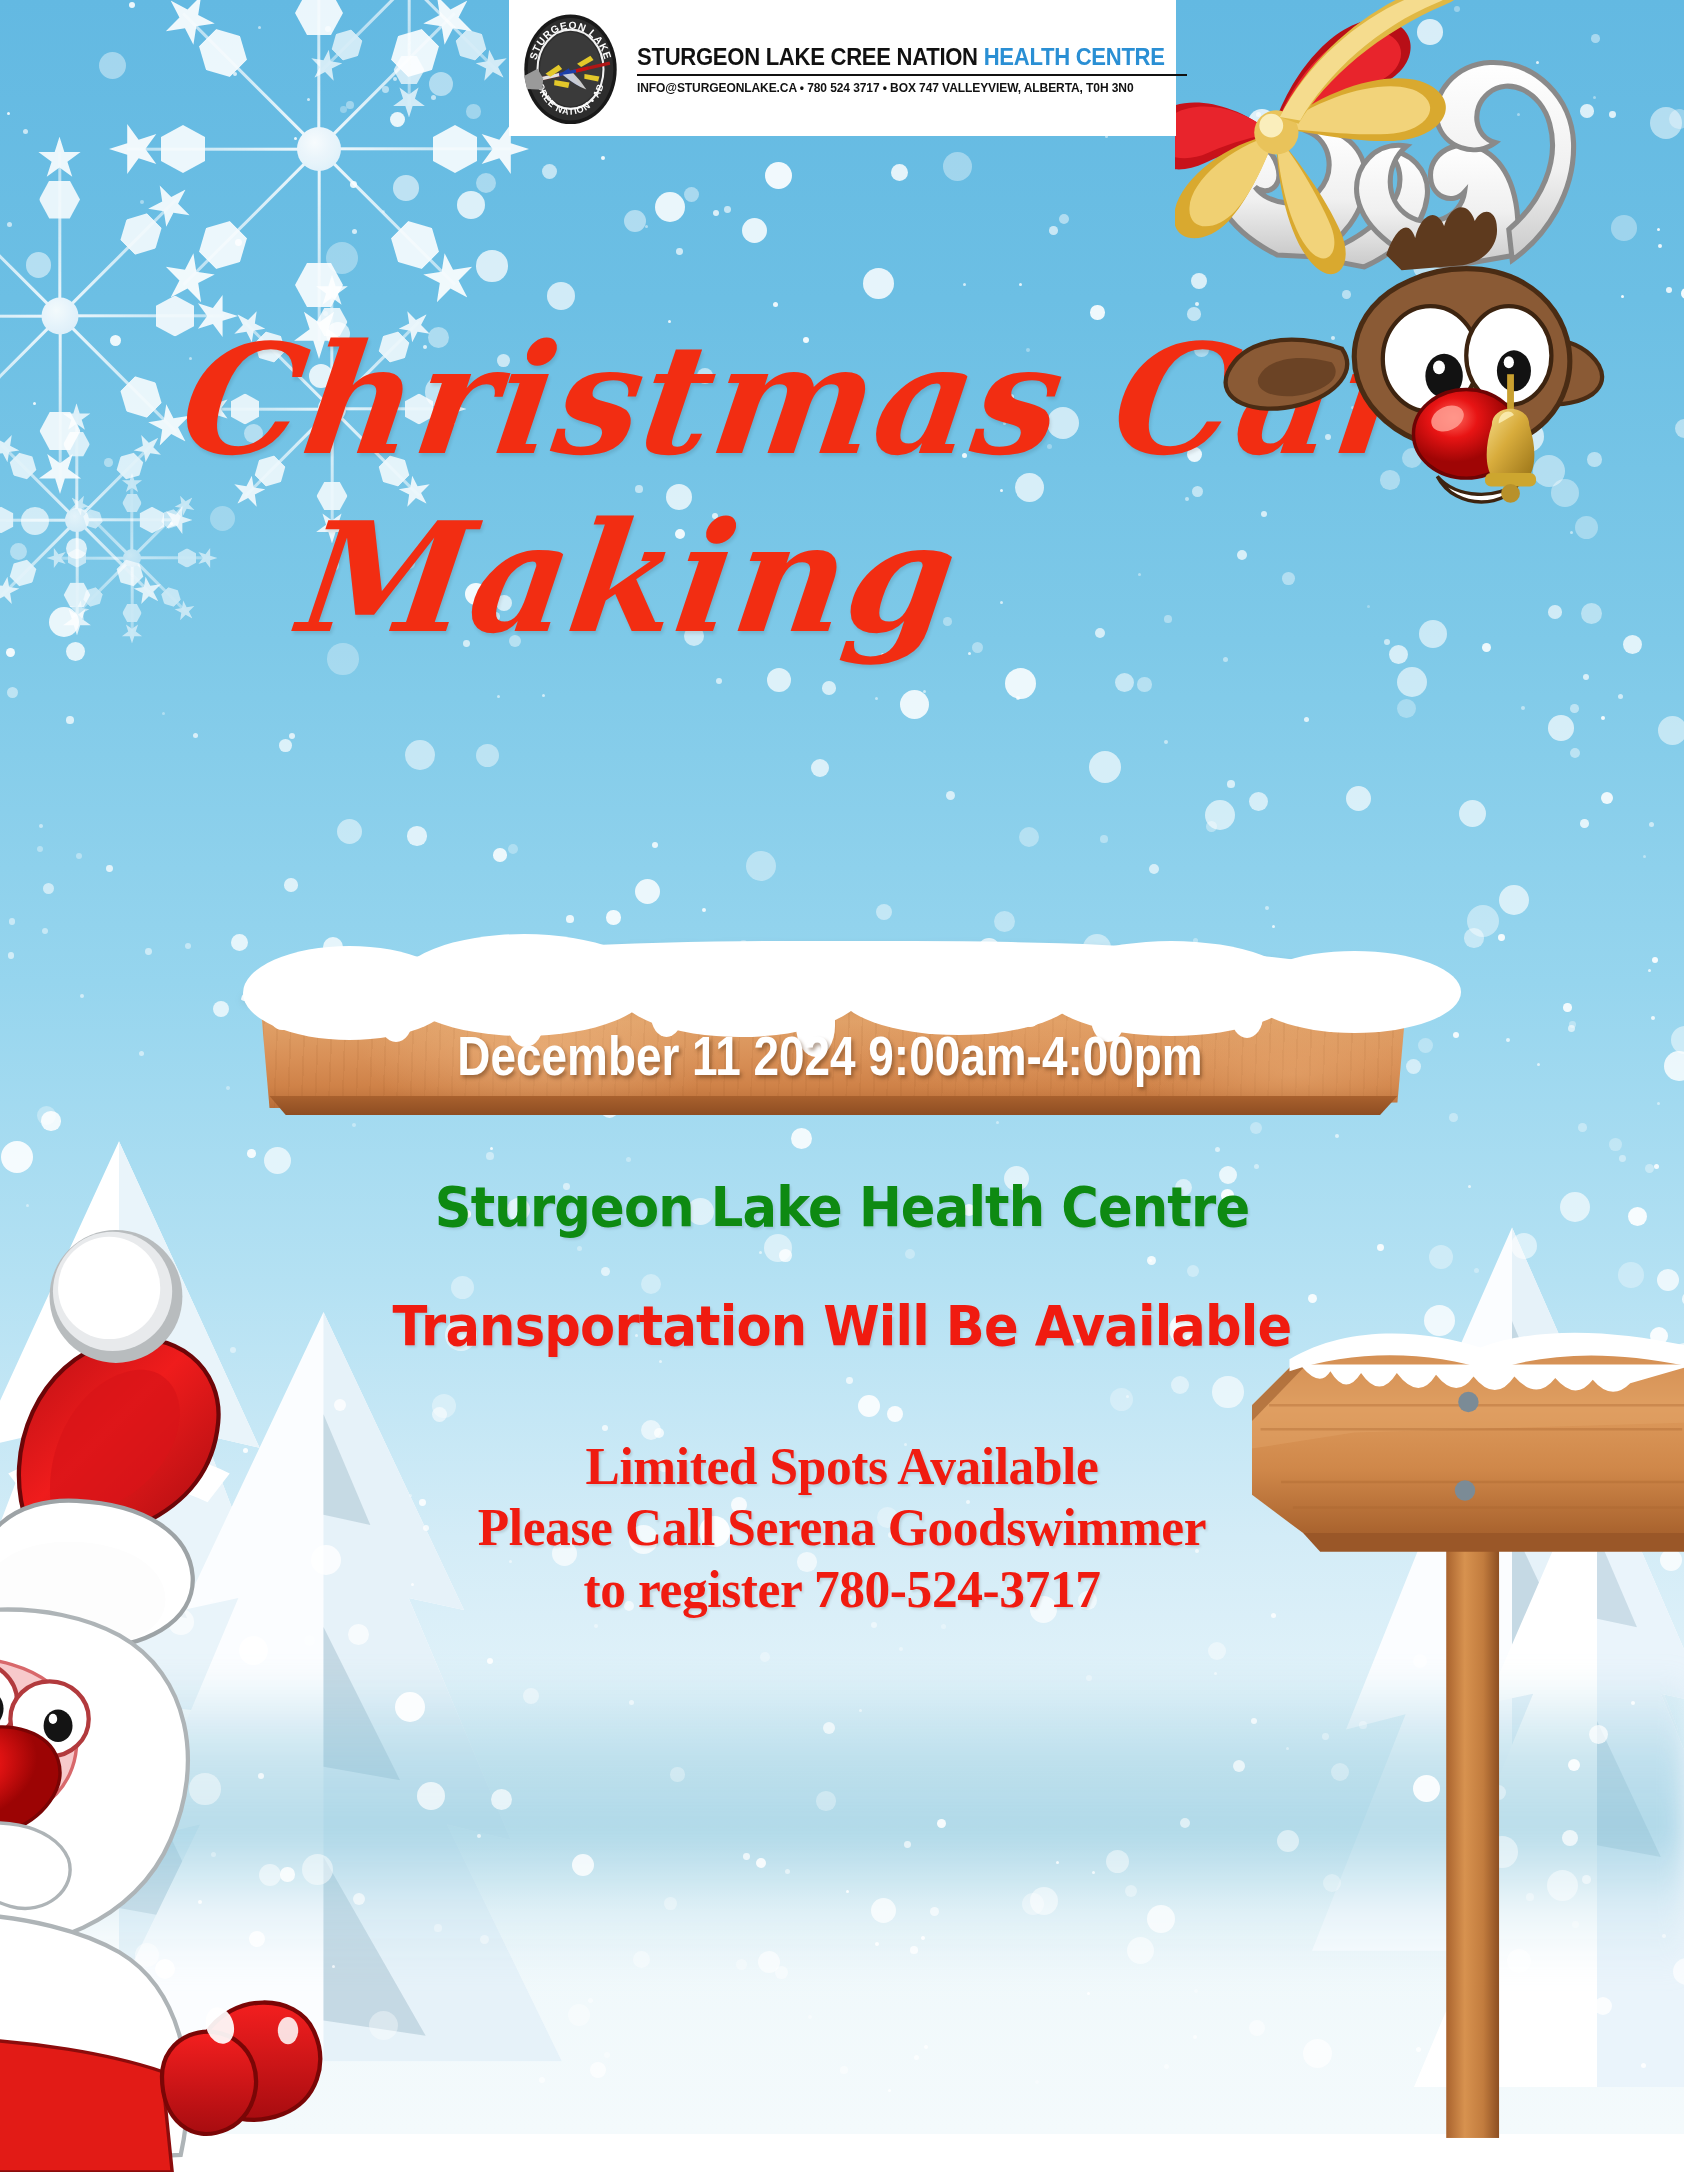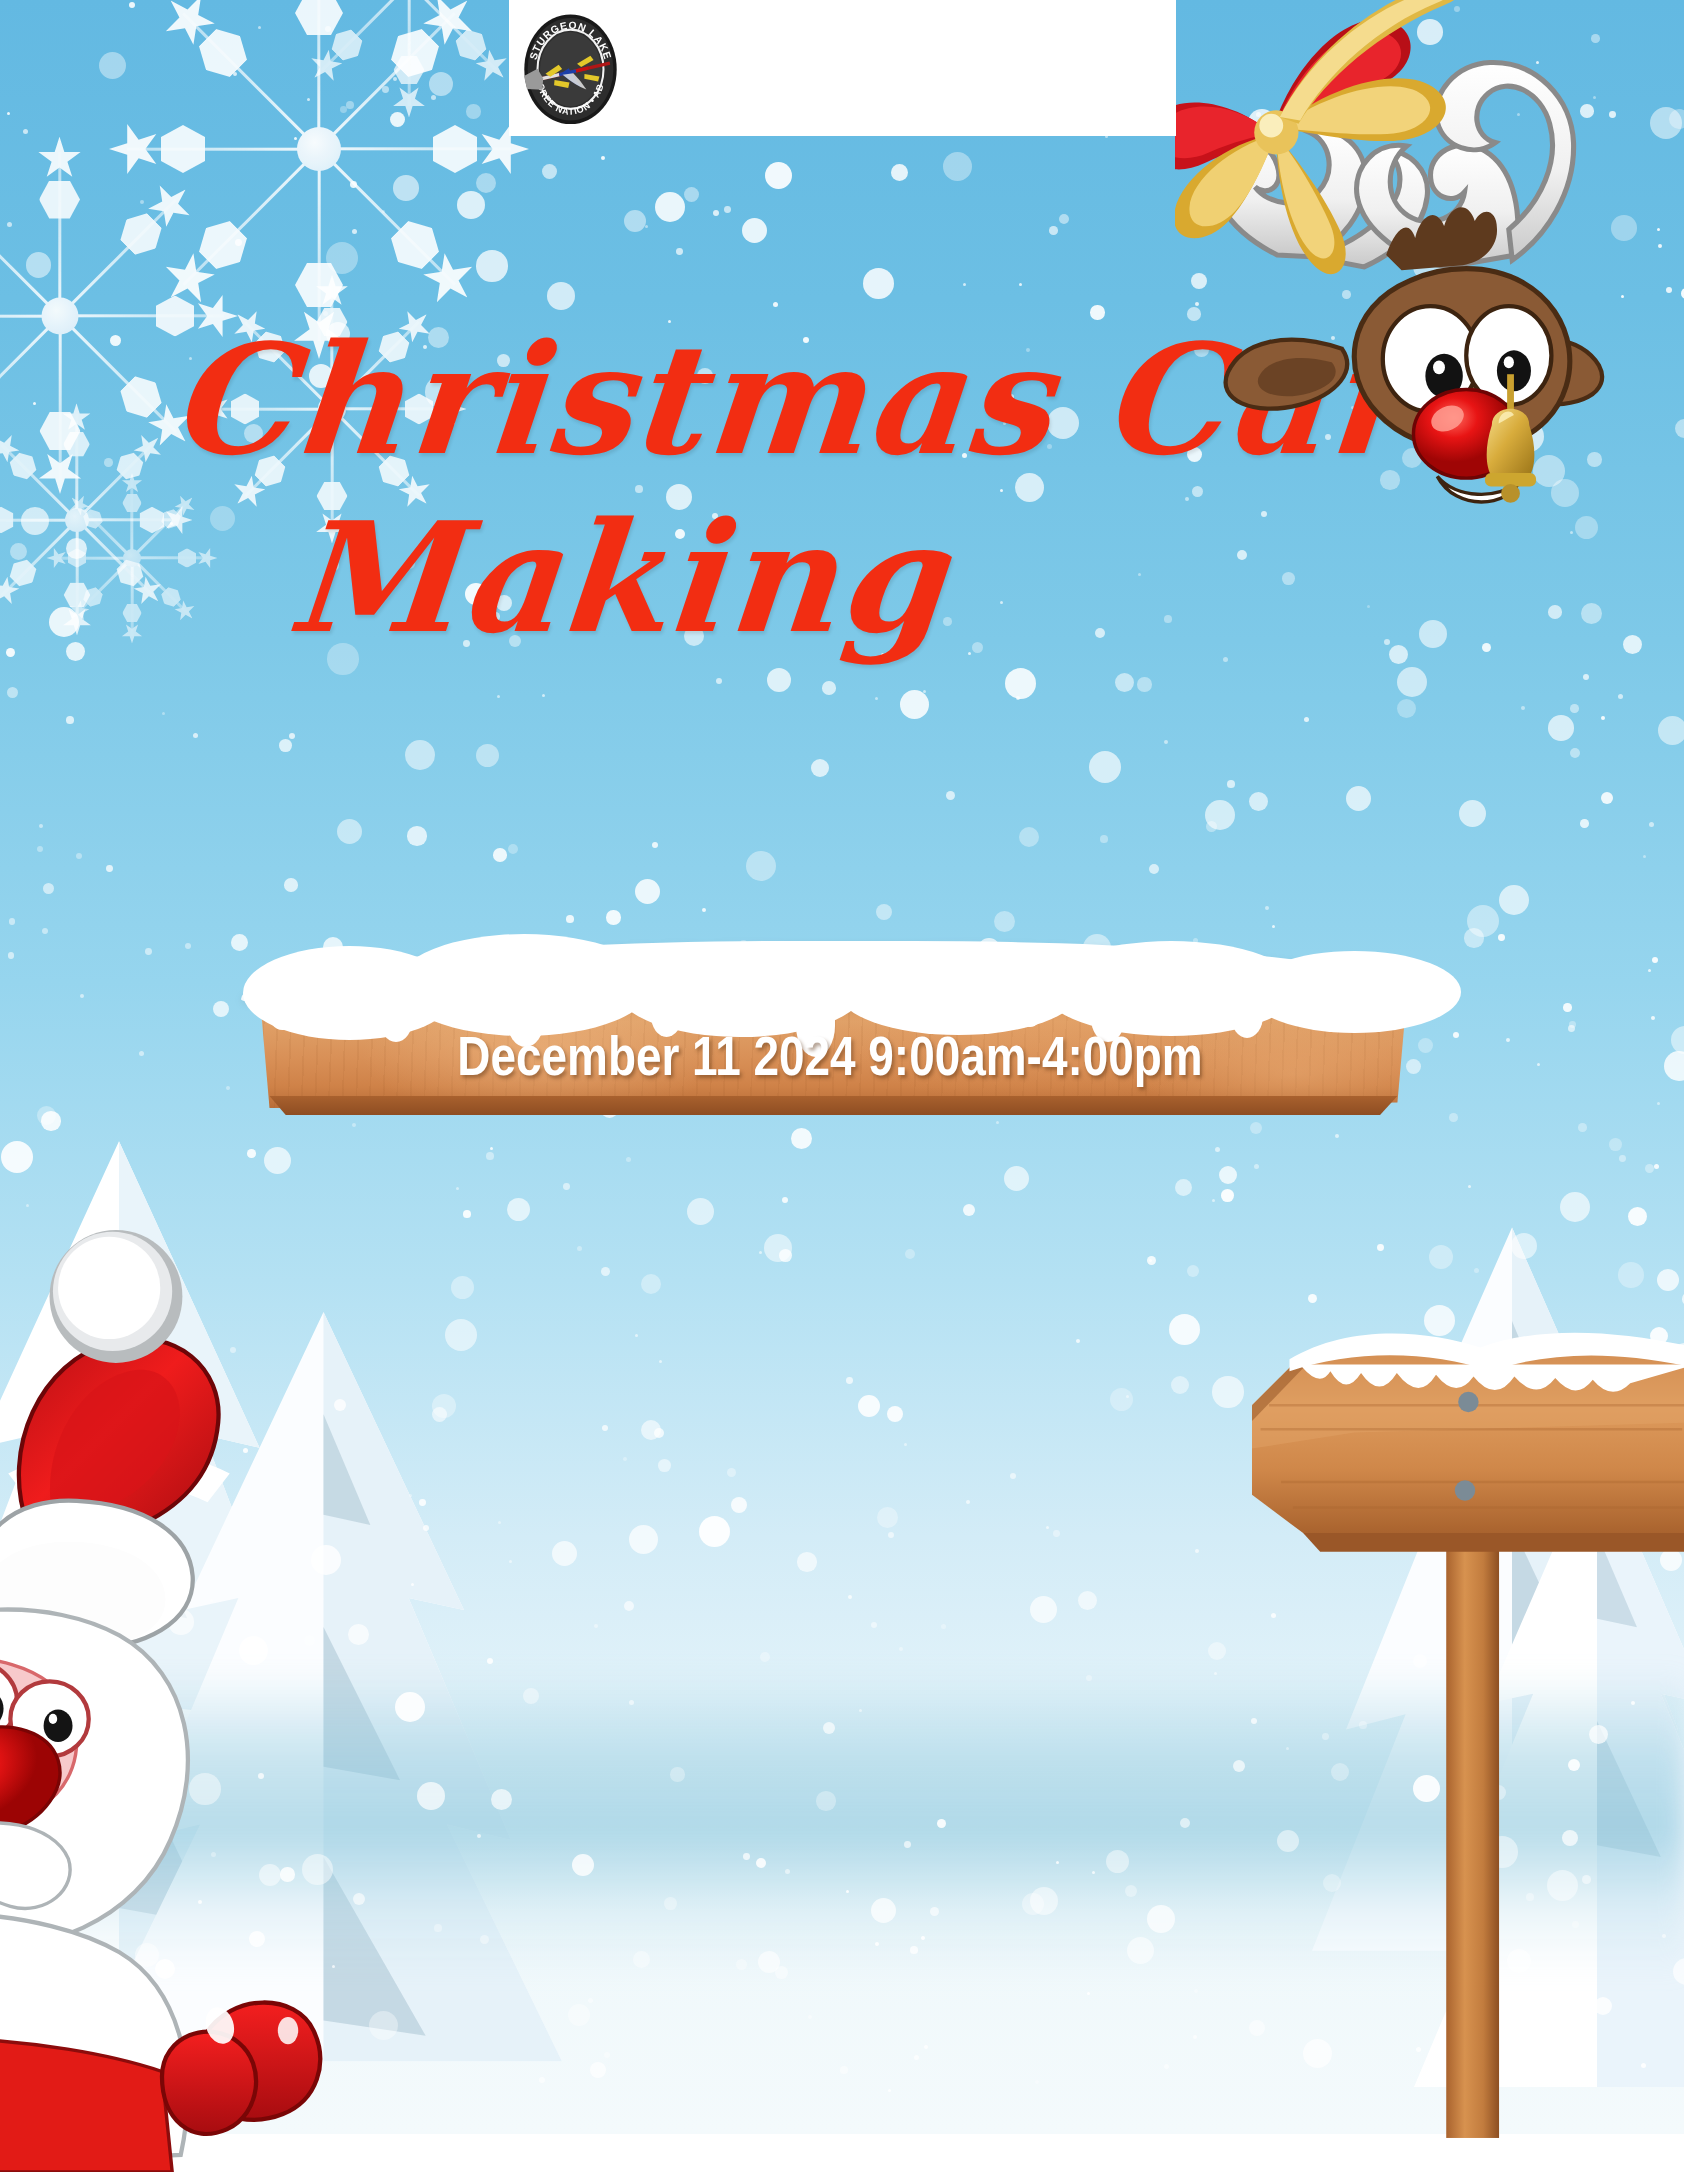--- a/index.html
+++ b/index.html
@@ -978,20 +978,27 @@
             <path d="M60 140 l36 -14 l6 12 l-32 12 Z"></path>
             <path d="M78 160 l34 14 l-6 12 l-32 -14 Z"></path>
             <path d="M140 134 l36 -12 l5 12 l-33 10 Z"></path>
             <path d="M152 162 l34 14 l-6 11 l-31 -14 Z"></path>
           </g>
           <path d="M96 148 q22 28 42 44 q-16 -34 -20 -52 Z" fill="#1c3fa8"></path>
           <path d="M100 152 q24 32 48 48 q-8 -24 -22 -46 Z" fill="#dcdcdc" opacity="0.9"></path>
         </g>
       </svg>
     </div>
+    <div class="header-text">
+      <div class="hdr-line1">
+        <span>STURGEON LAKE CREE NATION </span><span class="accent">HEALTH CENTRE</span>
+      </div>
+      <div class="hdr-rule"></div>
+      <div class="hdr-line2">INFO@STURGEONLAKE.CA • 780 524 3717 • BOX 747 VALLEYVIEW, ALBERTA, T0H 3N0</div>
+    </div>
   </div>
 
   <div id="title-block">
     <div class="title-line title-1">Christmas Card</div>
     <div class="title-line title-2">Making</div>
   </div>
 
   <div id="reindeer">
     <svg class="antler-svg" width="528" height="562" viewBox="0 0 620 660">
       <defs>
@@ -1230,16 +1237,25 @@
 
       <path d="M60 330 L 520 330 L 520 352 L 80 352 Z" fill="#9a5728"></path>
 
       <path d="M 44 126 C 110 86 200 90 268 112 C 340 86 430 92 520 112 L 520 136
                C 430 116 350 116 280 140 C 210 116 120 114 44 140 Z" fill="#ffffff"></path>
       <path d="M 58 134 q 22 26 34 6 q 18 30 36 2 q 22 32 42 0 q 26 34 46 2
                q 24 30 44 2 q 26 32 48 0 q 26 30 48 2 q 24 28 44 2 q 22 26 44 4 L 520 132 L 58 132 Z" fill="#ffffff"></path>
     </svg>
   </div>
 
+  <div id="body-text">
+    <div class="venue">Sturgeon Lake Health Centre</div>
+    <div class="transport">Transportation Will Be Available</div>
+    <div class="callout">
+      <div>Limited Spots Available</div>
+      <div>Please Call Serena Goodswimmer</div>
+      <div>to register 780-524-3717</div>
+    </div>
+  </div>
 
   <div class="bottom-white"></div>
 </div>
 
 
 </body></html>

